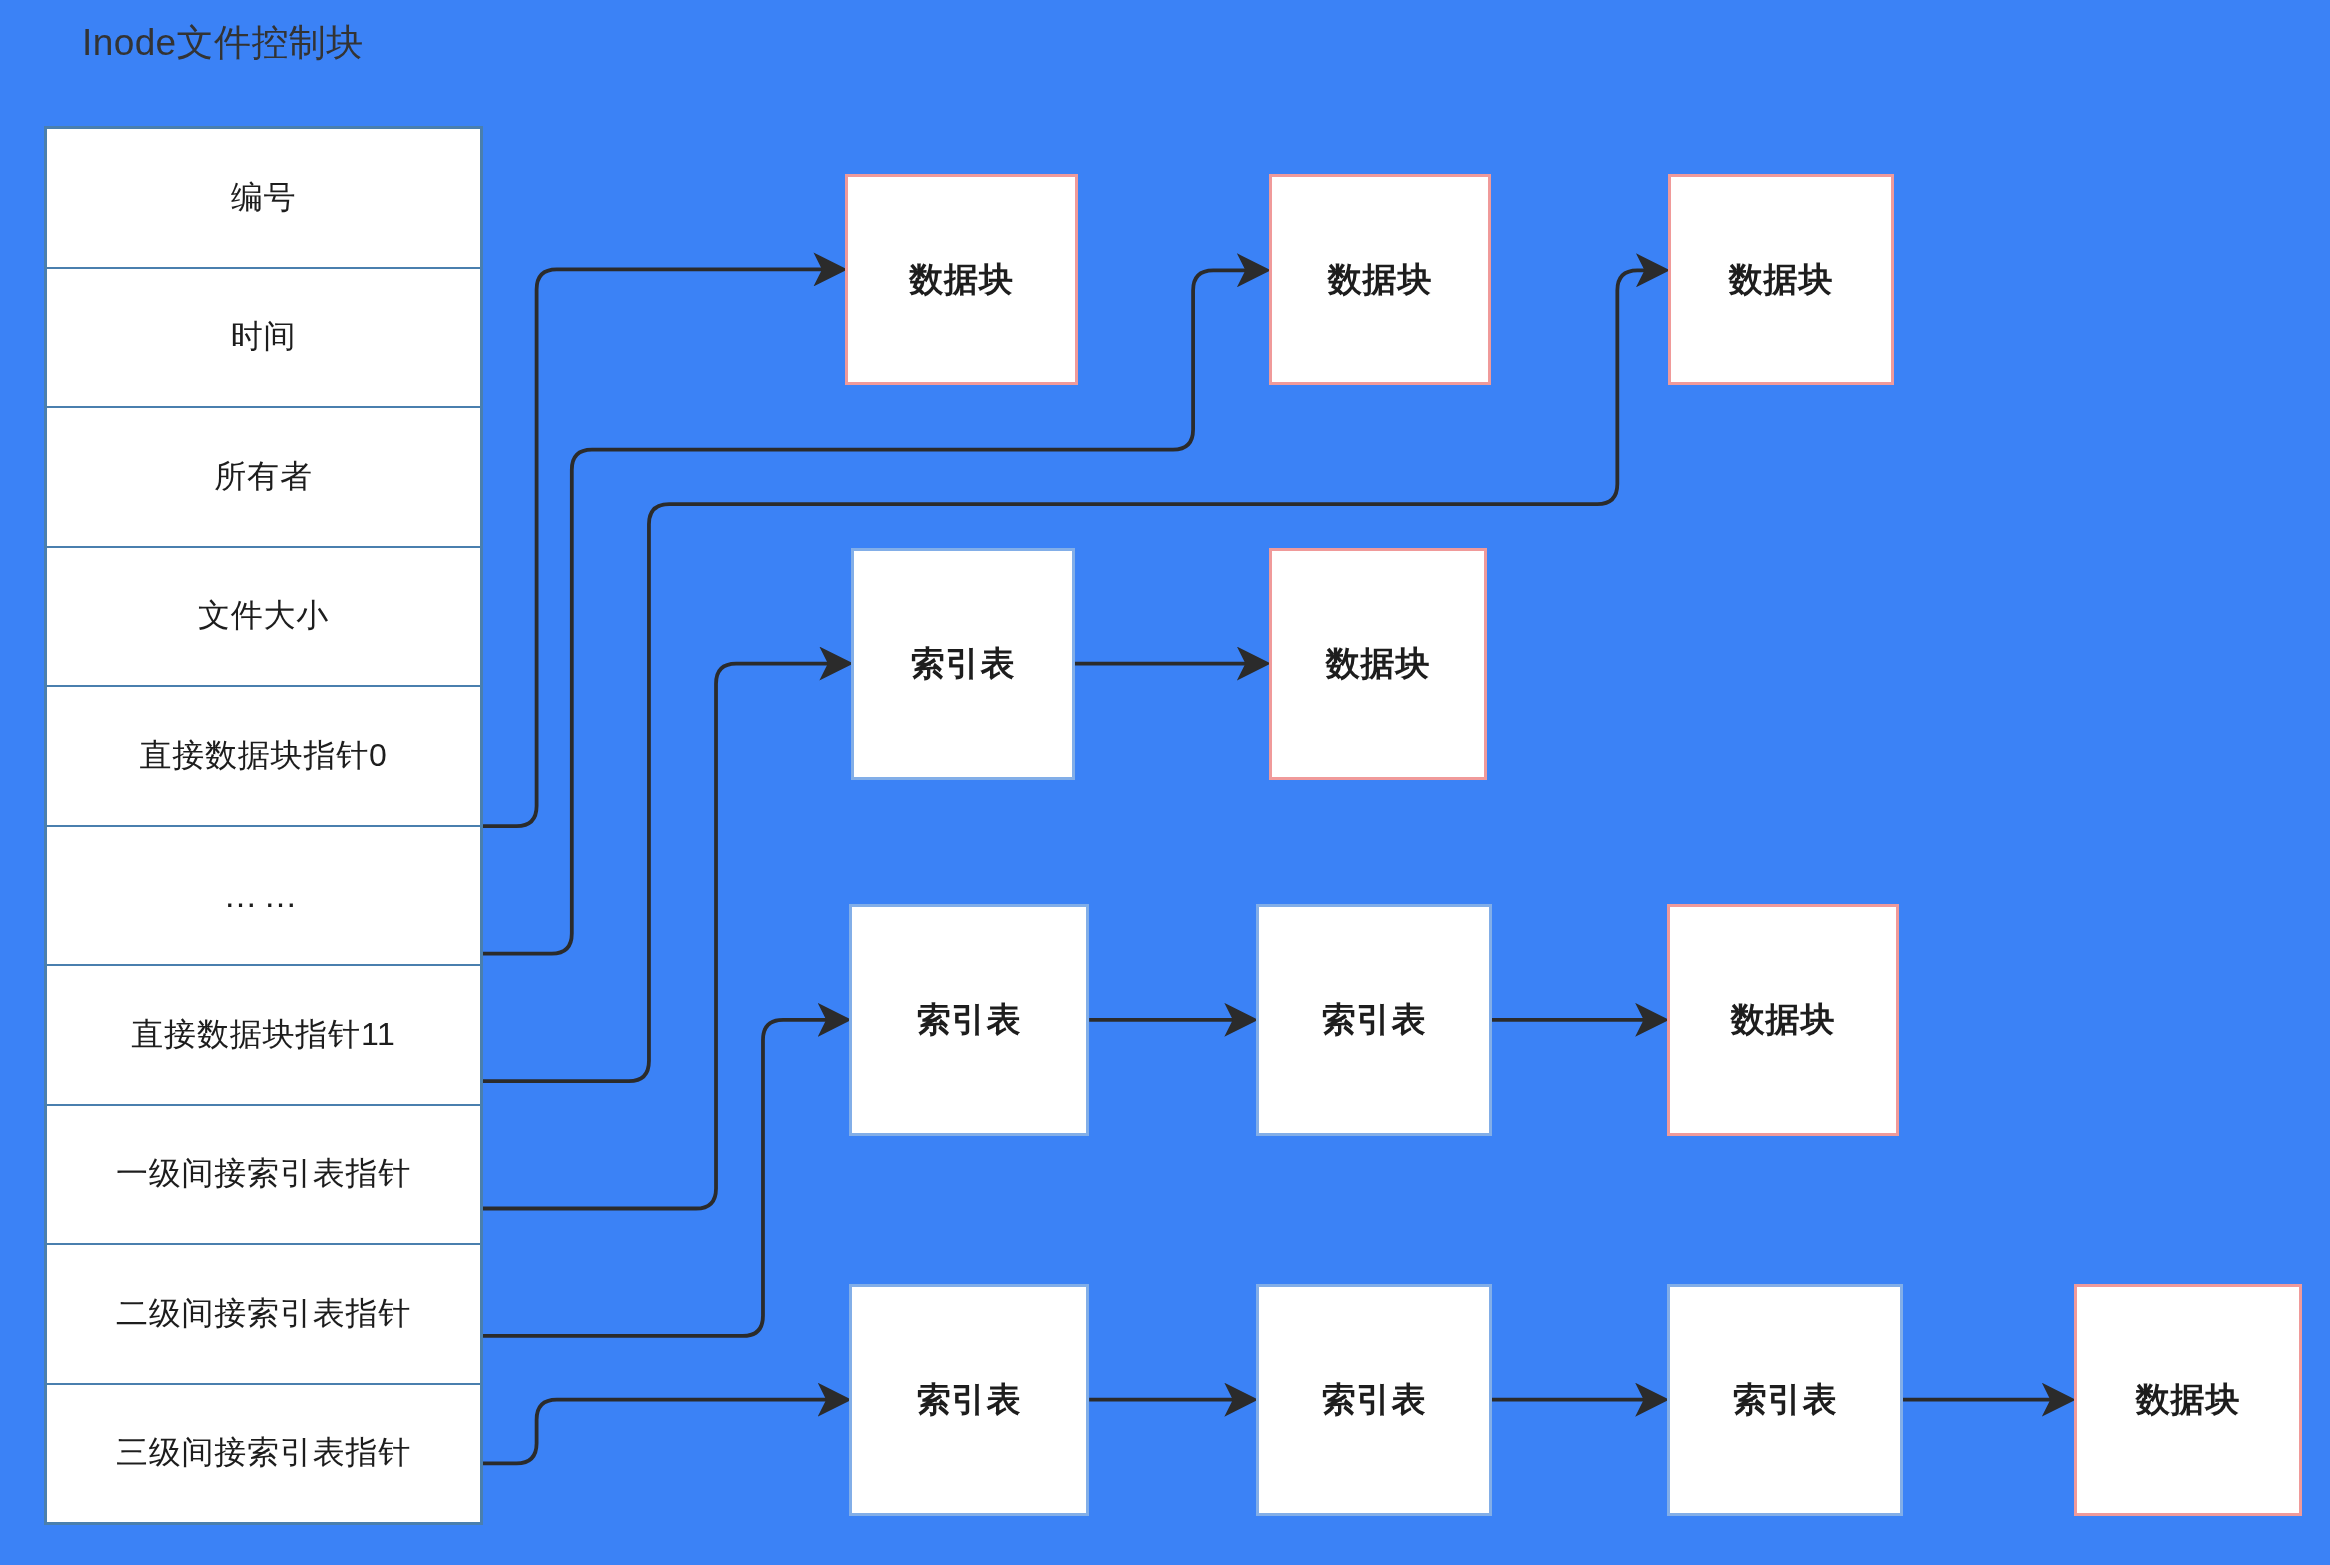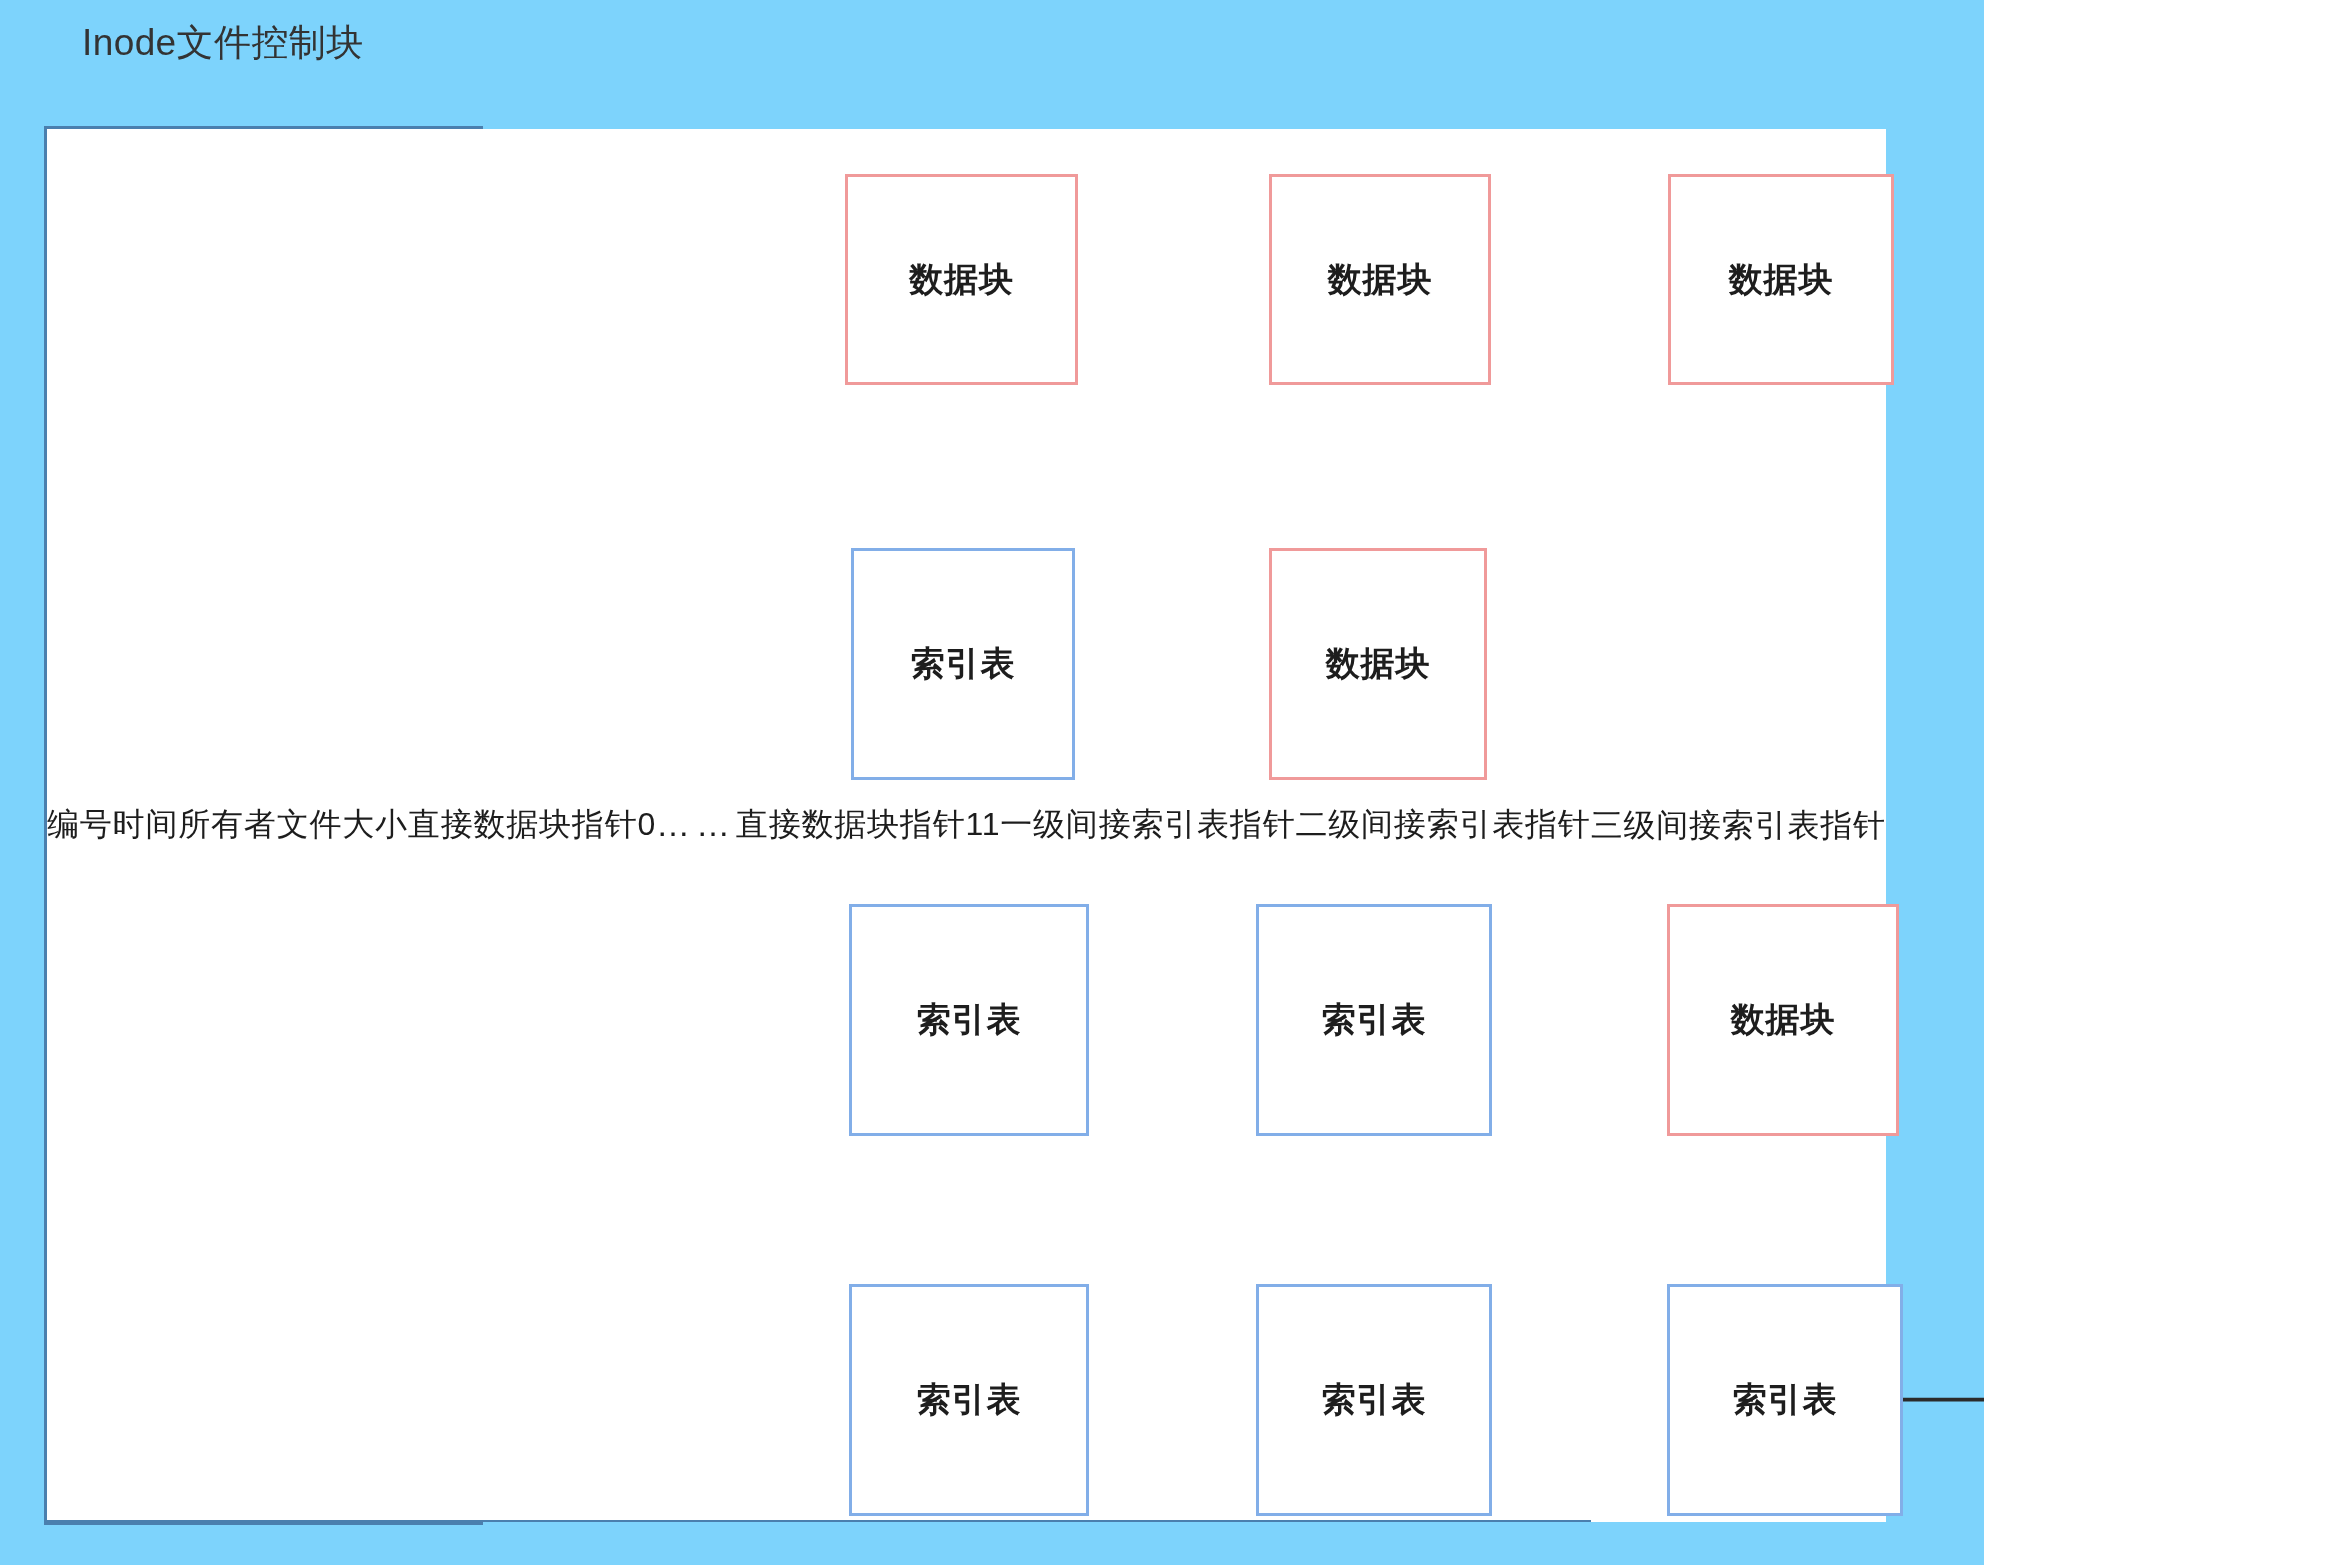--- a/index.html
+++ b/index.html
@@ -5,23 +5,23 @@
   html, body {
     margin: 0;
     padding: 0;
     background: #ffffff;
   }
   body {
     font-family: "Liberation Sans", "DejaVu Sans", sans-serif;
   }
   #canvas {
     position: relative;
-    width: 1984px;
+    width: 2330px;
     height: 1566px;
-    background: #7dd3fc;
+    background: #3b82f6;
     overflow: hidden;
   }
   #wires {
     position: absolute;
     left: 0;
     top: 0;
     width: 2330px;
     height: 1566px;
     pointer-events: none;
   }
@@ -40,21 +40,21 @@
   
   .inode-table {
     position: absolute;
     left: 44px;
     top: 126px;
     width: 439px;
     height: 1399px;
     border: 3.4px solid #4a7fae;
     box-sizing: border-box;
     display: flex;
-    flex-direction: row;
+    flex-direction: column;
   }
   .inode-row {
     flex: 1 1 0;
     border-bottom: 2.5px solid #4a7fae;
     display: flex;
     align-items: center;
     justify-content: center;
     box-sizing: border-box;
     background: #ffffff;
   }

